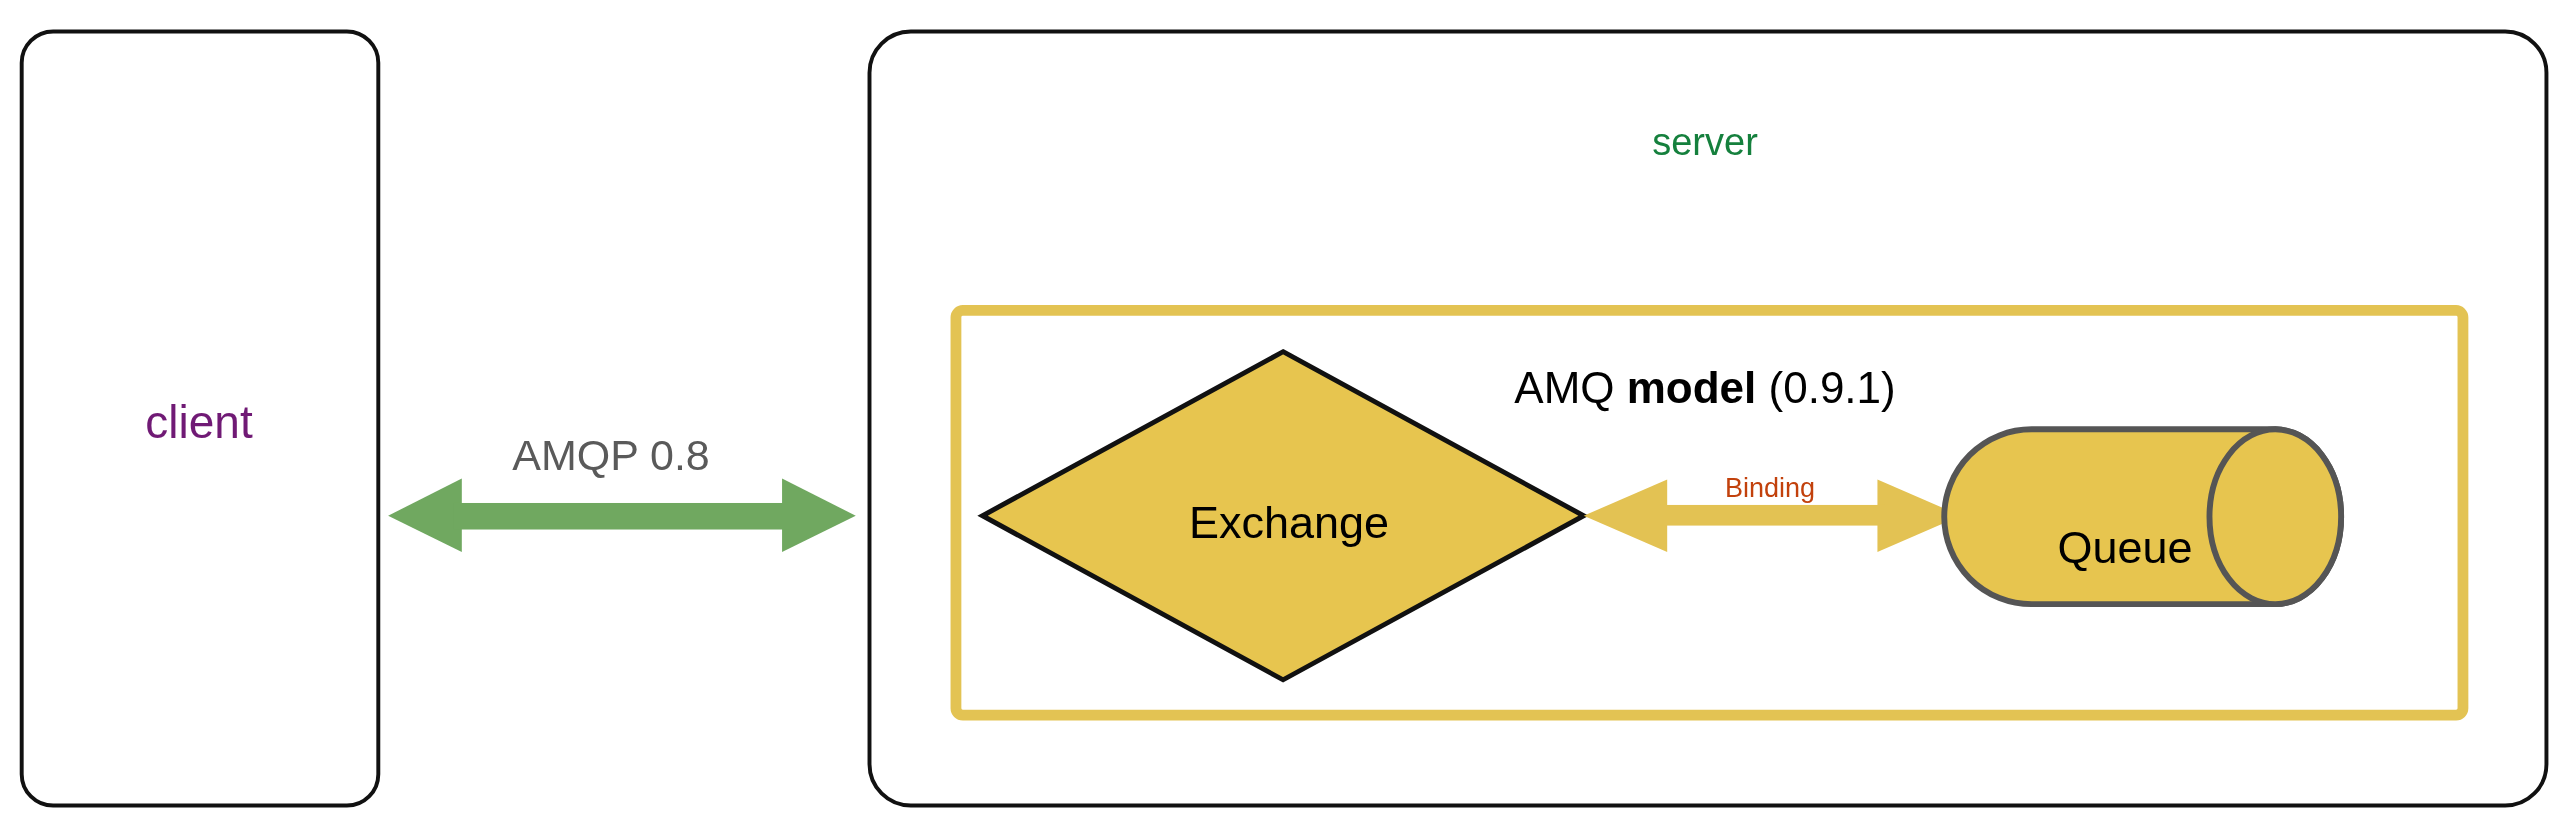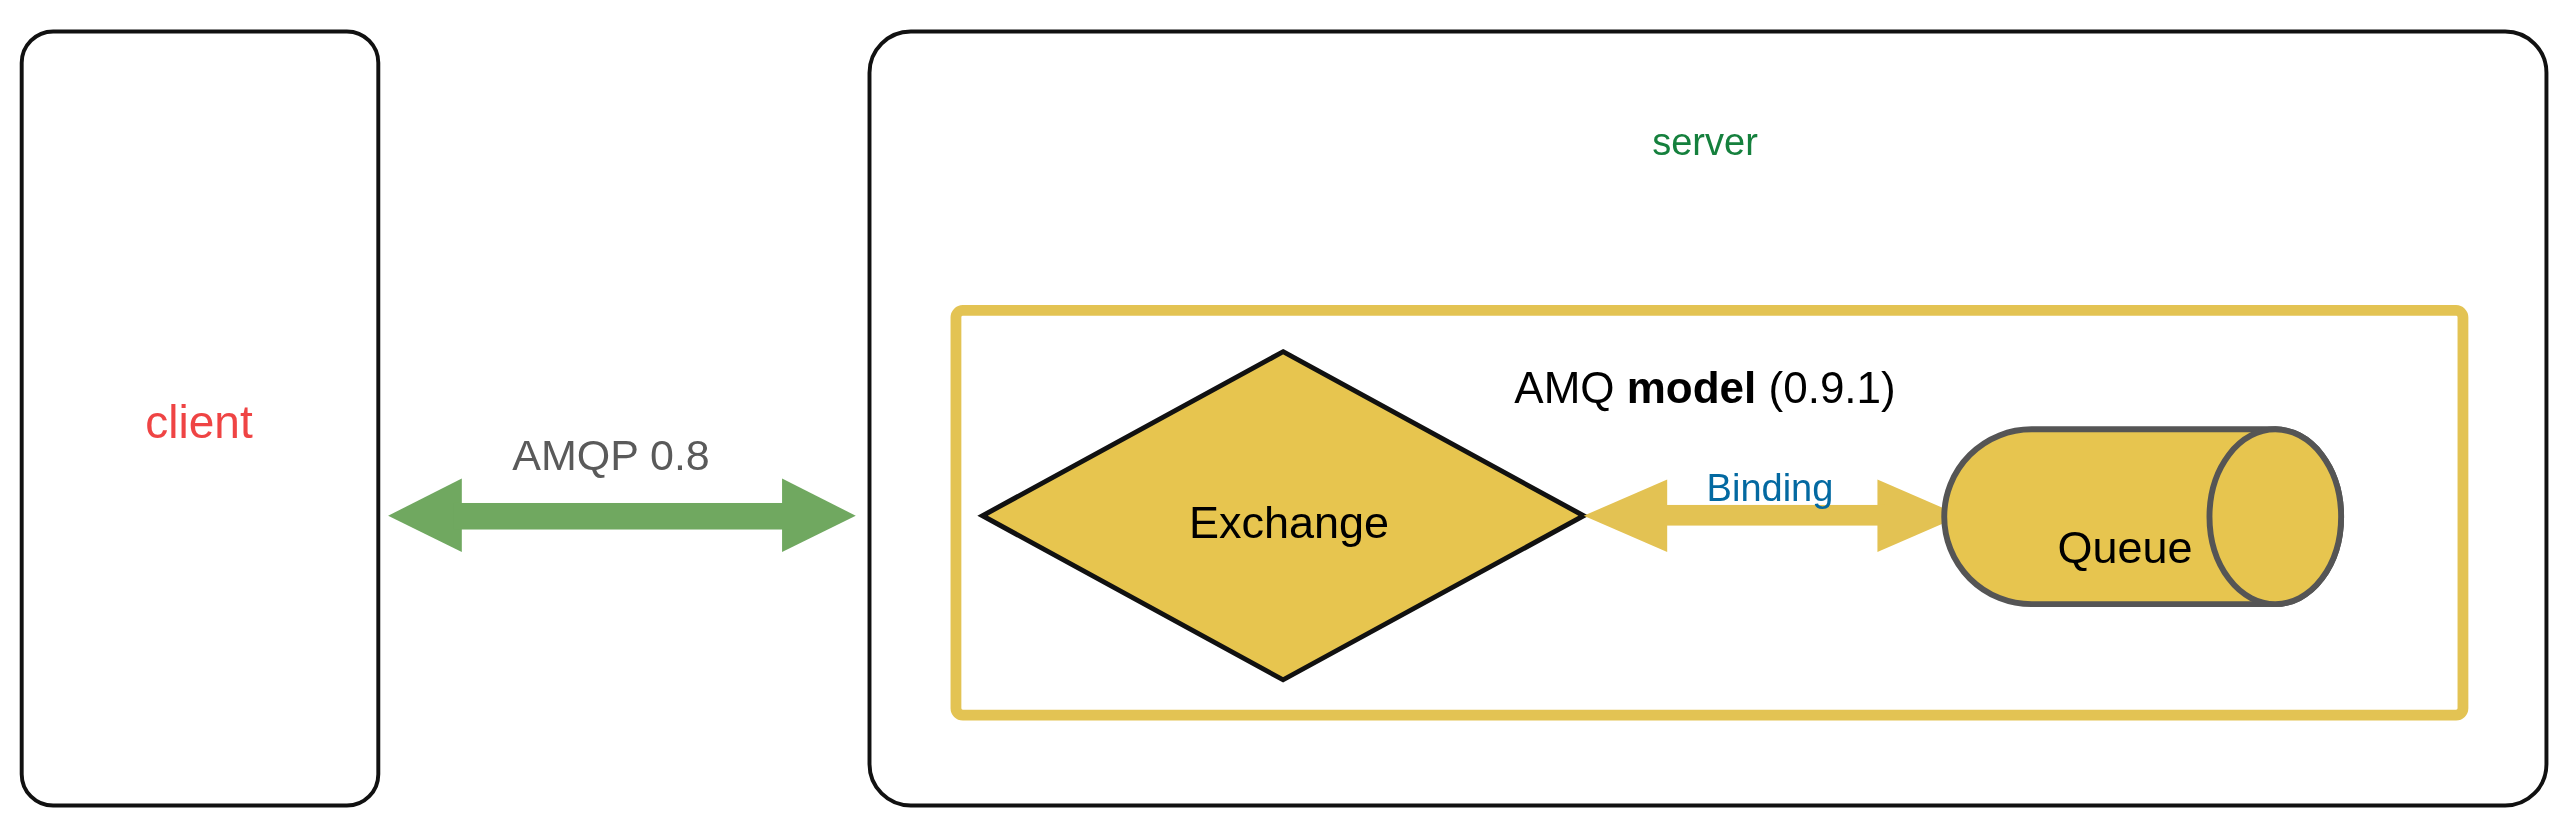--- a/index.html
+++ b/index.html
@@ -31,21 +31,21 @@
     line-height: 1;
     color: #000000;
   }
   .lbl-center {
     transform: translate(-50%, -50%);
   }
   #client-label {
     left: 199px;
     top: 422px;
     font-size: 46px;
-    color: #ef4444;
+    color: #701a75;
   }
   #server-label {
     left: 1705px;
     top: 142px;
     font-size: 38px;
     color: #15803d;
   }
   #amqp-label {
     left: 611px;
     top: 455px;
@@ -64,22 +64,22 @@
   #exchange-label {
     left: 1283px;
     top: 522px;
     font-size: 45px;
     color: #000000;
     margin-left: 6px;
   }
   #binding-label {
     left: 1770px;
     top: 488px;
-    font-size: 38px;
-    color: #0369a1;
+    font-size: 27px;
+    color: #c2410c;
   }
   #queue-label {
     left: 2125px;
     top: 522px;
     font-size: 45px;
     color: #000000;
     margin-top: 25px;
   }
 </style>
 </head>

